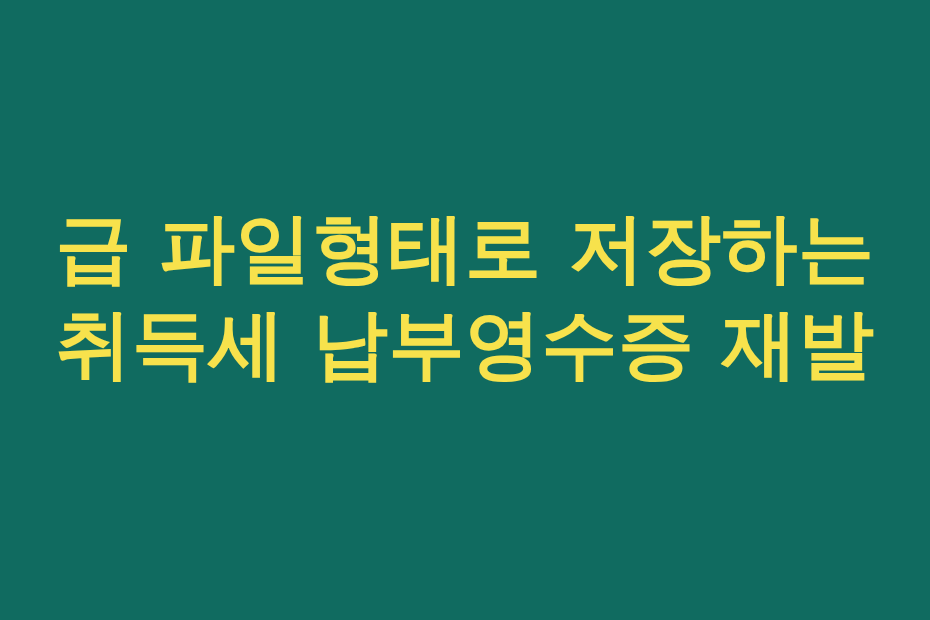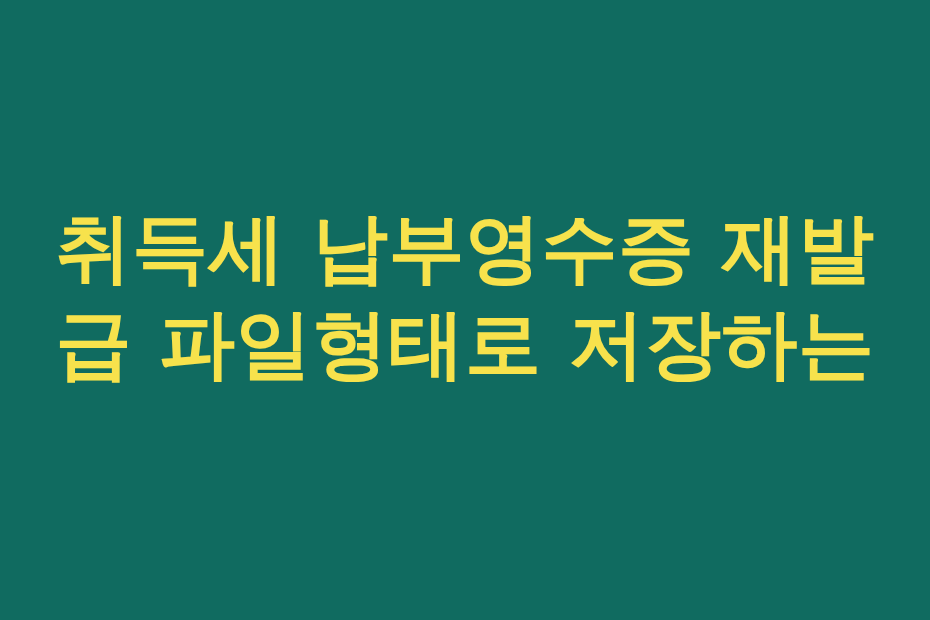--- a/index.html
+++ b/index.html
@@ -46,19 +46,19 @@
     white-space: nowrap;
   }
 </style>
 </head>
 <body>
 
 <div class="title-card">
 
   <div class="title-block">
 
+    <span class="title-line">급 파일형태로 저장하는</span>
+
     <span class="title-line">취득세 납부영수증 재발</span>
-
-    <span class="title-line">급 파일형태로 저장하는</span>
 
 
   </div>
 </div>
 
 </body></html>

